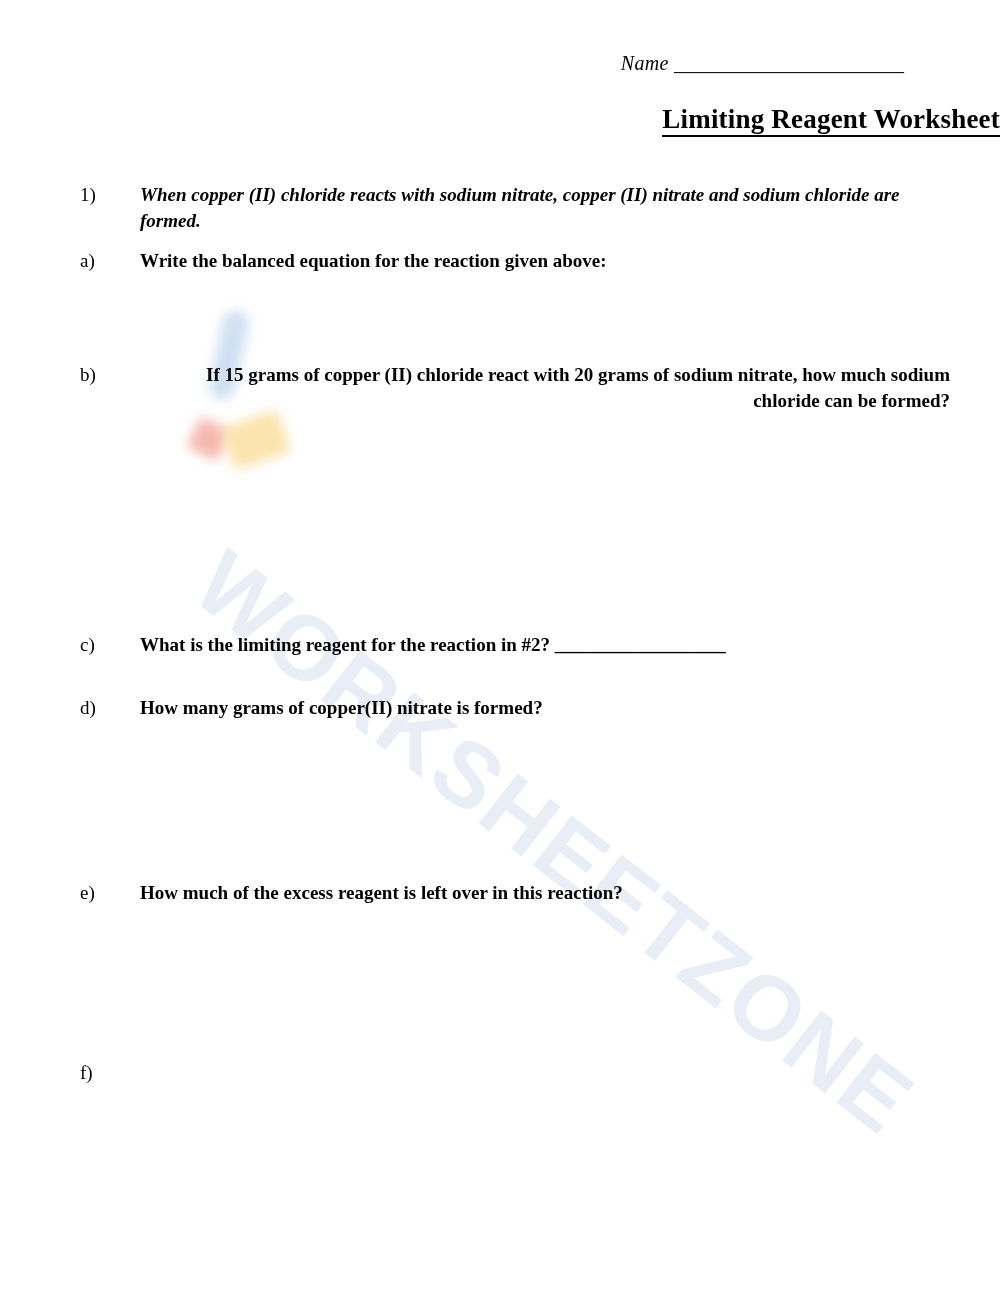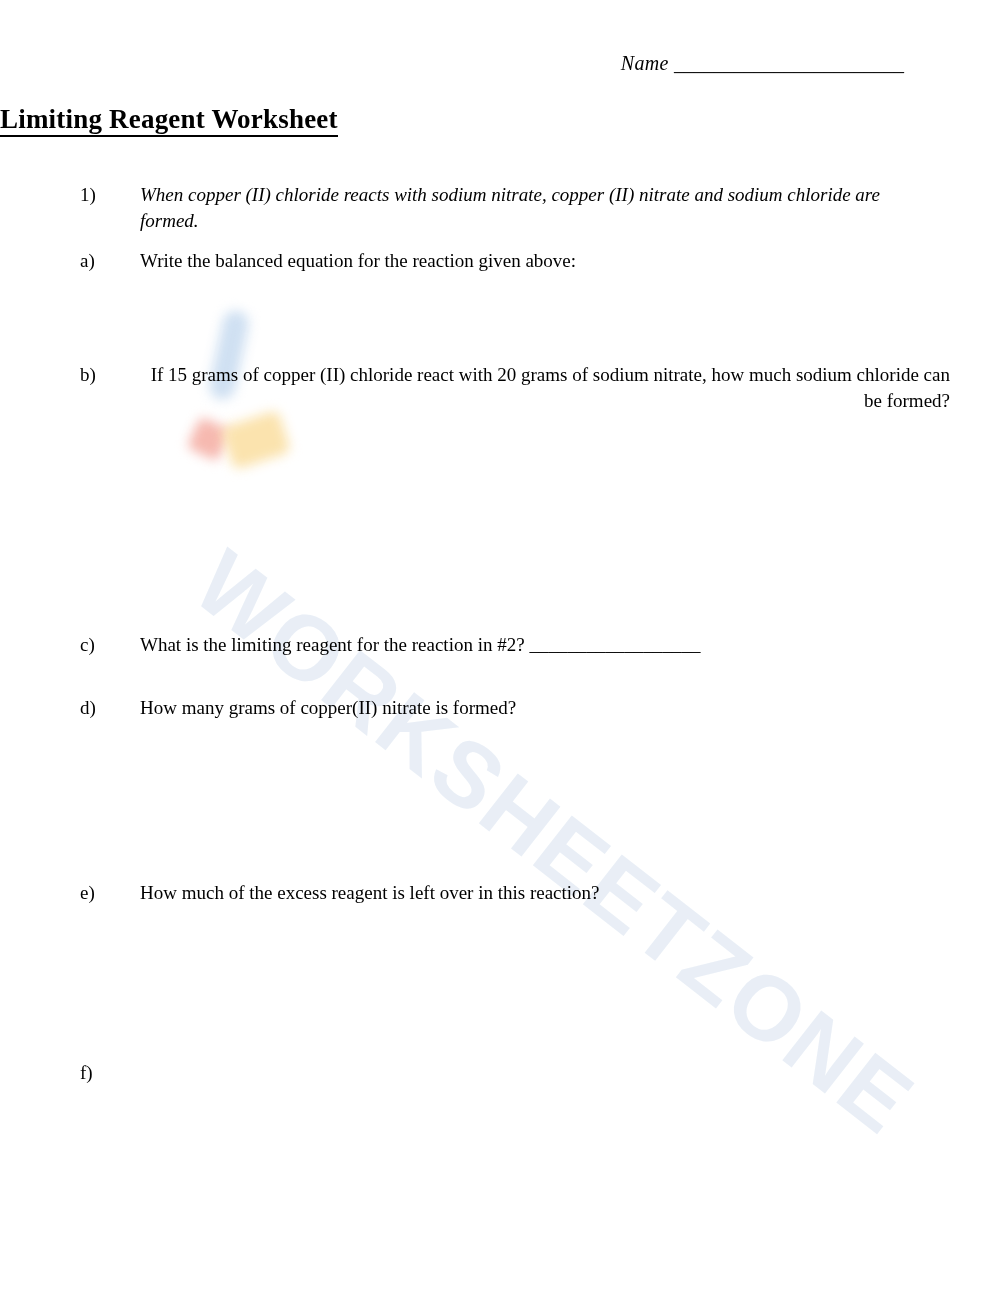--- a/index.html
+++ b/index.html
@@ -100,21 +100,21 @@
   }
   .name-blank {
     letter-spacing: 0px;
   }
 
   .doc-title {
     position: absolute;
     left: 0;
     top: 104px;
     width: 1000px;
-    text-align: left;
+    text-align: right;
     font-size: 27px;
     font-weight: bold;
     letter-spacing: 0.2px;
   }
   .doc-title span {
     border-bottom: 2px solid #000;
     padding-bottom: 1px;
   }
 
   .block {
@@ -124,20 +124,21 @@
   }
   .marker {
     width: 60px;
     flex: 0 0 60px;
     font-size: 19px;
     line-height: 26px;
   }
   .body-text {
     font-size: 19px;
     line-height: 26px;
+    font-weight: bold;
   }
   .italic {
     font-style: italic;
   }
 
   .q1 { left: 80px; top: 182px; width: 860px; }
   .q1 .body-text { width: 800px; }
 
   .qa { left: 80px; top: 248px; width: 860px; }
   .qb { left: 80px; top: 362px; width: 870px; }

